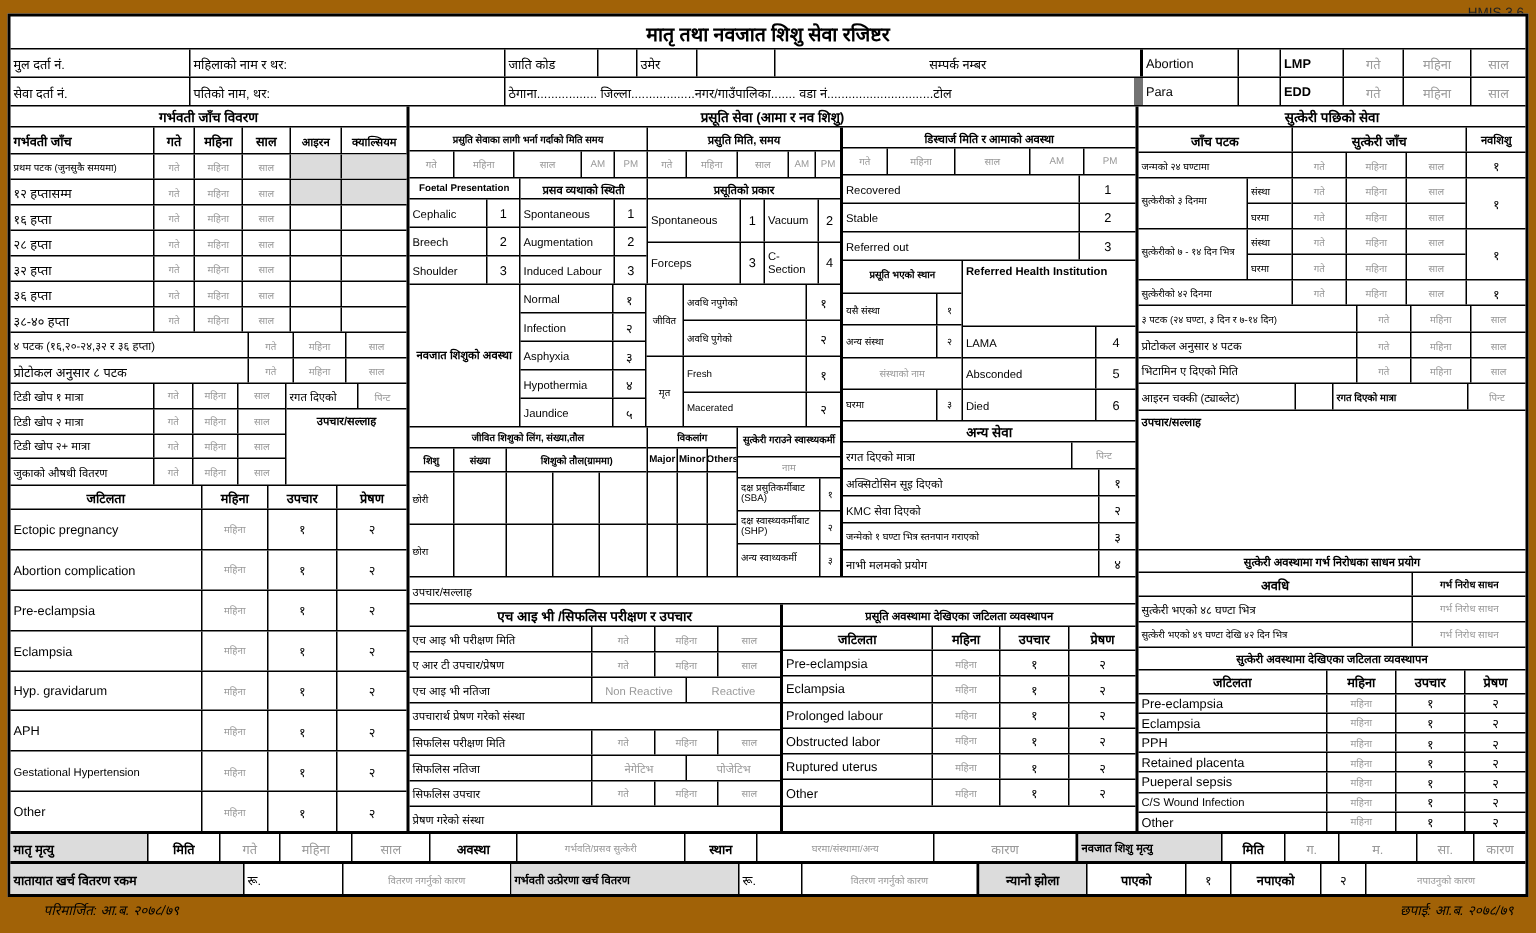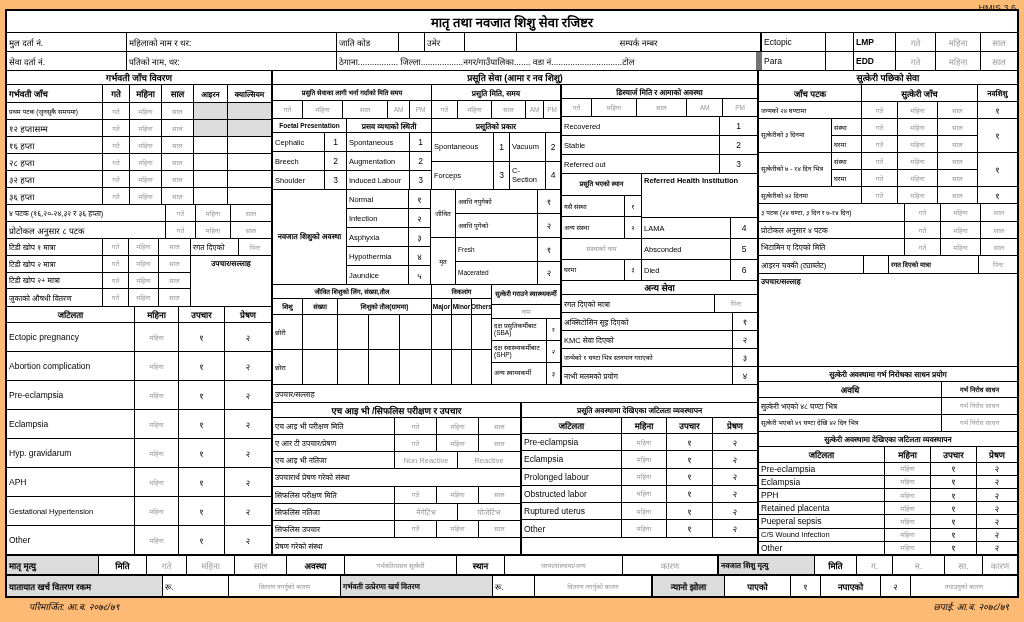--- a/index.html
+++ b/index.html
@@ -1,17 +1,17 @@
 <!DOCTYPE html>
 <html><head>
 <meta charset="utf-8">
 <style>
   * { box-sizing: border-box; margin:0; padding:0; }
   body { font-family: "Liberation Sans","DejaVu Sans",sans-serif; background:#fff; }
-  .page { position:relative; width:1024px; height:622px; background:#fdba74; overflow:hidden; color:#000; font-size:8.5px;padding-left:48px; }
+  .page { position:relative; width:1024px; height:622px; background:#a16207; overflow:hidden; color:#000; font-size:8.5px;padding-left:48px; }
   .hmis { position:absolute; top:3px; right:8px; font-size:9px; color:#222; }
   .form { position:absolute; left:5px; top:9px; width:1014px; border:2px solid #000; background:#fff; }
   .title { height:22px; border-bottom:1px solid #000; display:flex; align-items:center; justify-content:center; font-weight:bold; font-size:13px; }
   .r { display:flex; align-items:stretch; }
   .c { border-right:1px solid #000; padding:0 2px; display:flex; align-items:center; overflow:hidden; }
   .c:last-child { border-right:none; }
   .bb { border-bottom:1px solid #000; }
   .col { display:flex; flex-direction:column; }
   .sec { border-bottom:1px solid #000; display:flex; align-items:center; justify-content:center; font-weight:bold; font-size:9px; }
   .b { font-weight:bold; }
@@ -36,21 +36,21 @@
     <div class="title">मातृ तथा नवजात शिशु सेवा रजिष्टर</div>
 
     <div class="r bb" style="height:19px">
       <div class="c" style="width:120px">मुल दर्ता नं.</div>
       <div class="c" style="width:210px">महिलाको नाम र थर:</div>
       <div class="c" style="width:62px">जाति कोड</div>
       <div class="c" style="width:26px"></div>
       <div class="c" style="width:40px">उमेर</div>
       <div class="c" style="width:52px"></div>
       <div class="c ct" style="width:245px;border-right:2px solid #000">सम्पर्क नम्बर</div>
-      <div class="c" style="width:64px">Ectopic</div>
+      <div class="c" style="width:64px">Abortion</div>
       <div class="c" style="width:28px"></div>
       <div class="c b" style="width:42px">LMP</div>
       <div class="c g ct" style="width:40px">गते</div>
       <div class="c g ct" style="width:45px">महिना</div>
       <div class="c g ct f">साल</div>
     </div>
 
     <div class="r bb" style="height:19px">
       <div class="c" style="width:120px">सेवा दर्ता नं.</div>
       <div class="c" style="width:210px">पतिको नाम, थर:</div>
@@ -110,20 +110,28 @@
         <div class="r bb" style="height:17px">
           <div class="c" style="width:96px">३२ हप्ता</div>
           <div class="c g ct xs" style="width:27px">गते</div>
           <div class="c g ct xs" style="width:32px">महिना</div>
           <div class="c g ct xs" style="width:32px">साल</div>
           <div class="c" style="width:34px"></div>
           <div class="c f"></div>
         </div>
         <div class="r bb" style="height:17px">
           <div class="c" style="width:96px">३६ हप्ता</div>
+          <div class="c g ct xs" style="width:27px">गते</div>
+          <div class="c g ct xs" style="width:32px">महिना</div>
+          <div class="c g ct xs" style="width:32px">साल</div>
+          <div class="c" style="width:34px"></div>
+          <div class="c f"></div>
+        </div>
+        <div class="r bb" style="height:17px">
+          <div class="c" style="width:96px">३८-४० हप्ता</div>
           <div class="c g ct xs" style="width:27px">गते</div>
           <div class="c g ct xs" style="width:32px">महिना</div>
           <div class="c g ct xs" style="width:32px">साल</div>
           <div class="c" style="width:34px"></div>
           <div class="c f"></div>
         </div>
         <div class="r bb" style="height:17px">
           <div class="c sm" style="width:159px">४ पटक (१६,२०-२४,३२ र ३६ हप्ता)</div>
           <div class="c g ct xs" style="width:30px">गते</div>
           <div class="c g ct xs" style="width:35px">महिना</div>

